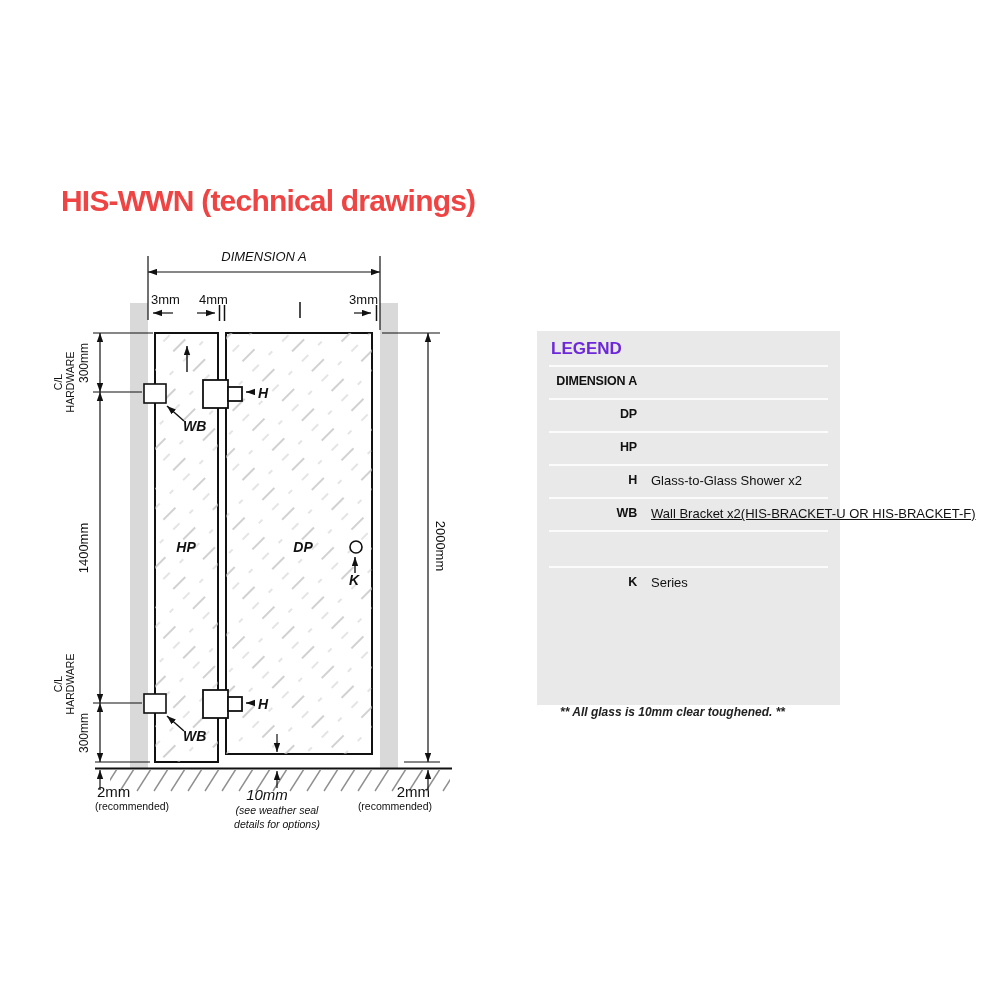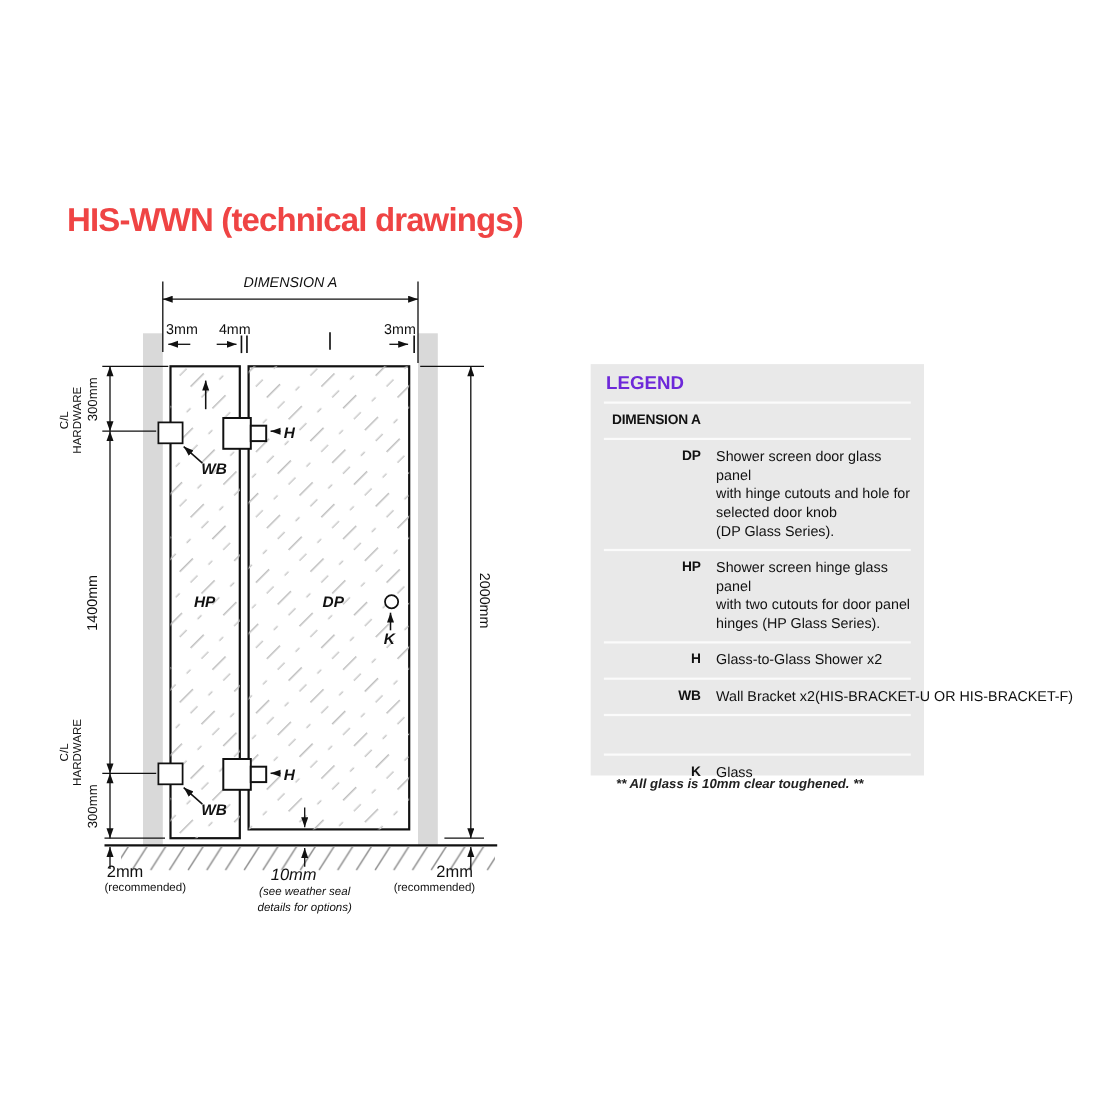--- a/index.html
+++ b/index.html
@@ -24,21 +24,21 @@
   }
   .lg-row { display:flex; border-top:2px solid #fbfbfb; padding:6px 0 8px 0; }
   .lg-term {
     width:88px; flex:0 0 88px; text-align:right; font-weight:bold;
     font-size:12.5px; line-height:17px; letter-spacing:-0.2px; color:#111;
   }
   .lg-desc {
     margin-left:14px; font-size:13px; line-height:17px;
     white-space:pre-line; color:#111;
   }
-  .lg-desc.nowrap { white-space:nowrap; }
+  .lg-desc.nowrap { white-space:nowrap;text-decoration:underline; }
   .lg-row.empty { height:20px; }
   .legend-note {
     position:absolute; left:521px; top:705px; width:303px; text-align:center;
     font-size:12px; font-style:italic; font-weight:bold; color:#222;
   }
 
   
   text { fill:#111; font-family:"Liberation Sans", sans-serif; }
   .t13  { font-size:13px; }
   .t12r { font-size:12px; }
@@ -179,44 +179,37 @@
 
 <div class="legend-box">
   <div class="legend-title">LEGEND</div>
 
   <div class="lg-row">
     <div class="lg-term">DIMENSION A</div>
   </div>
 
   <div class="lg-row">
     <div class="lg-term">DP</div>
-    <div class="lg-desc">Shower screen door glass panel
-with hinge cutouts and hole for
-selected door knob
-(DP Glass Series).</div>
   </div>
 
   <div class="lg-row">
     <div class="lg-term">HP</div>
-    <div class="lg-desc">Shower screen hinge glass panel
-with two cutouts for door panel
-hinges (HP Glass Series).</div>
   </div>
 
   <div class="lg-row">
     <div class="lg-term">H</div>
     <div class="lg-desc">Glass-to-Glass Shower x2</div>
   </div>
 
   <div class="lg-row">
     <div class="lg-term">WB</div>
     <div class="lg-desc nowrap">Wall Bracket x2(HIS-BRACKET-U OR HIS-BRACKET-F)</div>
   </div>
 
   <div class="lg-row empty"></div>
 
   <div class="lg-row">
     <div class="lg-term">K</div>
-    <div class="lg-desc">Glass</div>
+    <div class="lg-desc">Series</div>
   </div>
 </div>
 
 <div class="legend-note">** All glass is 10mm clear toughened. **</div>
 
 </body></html>

